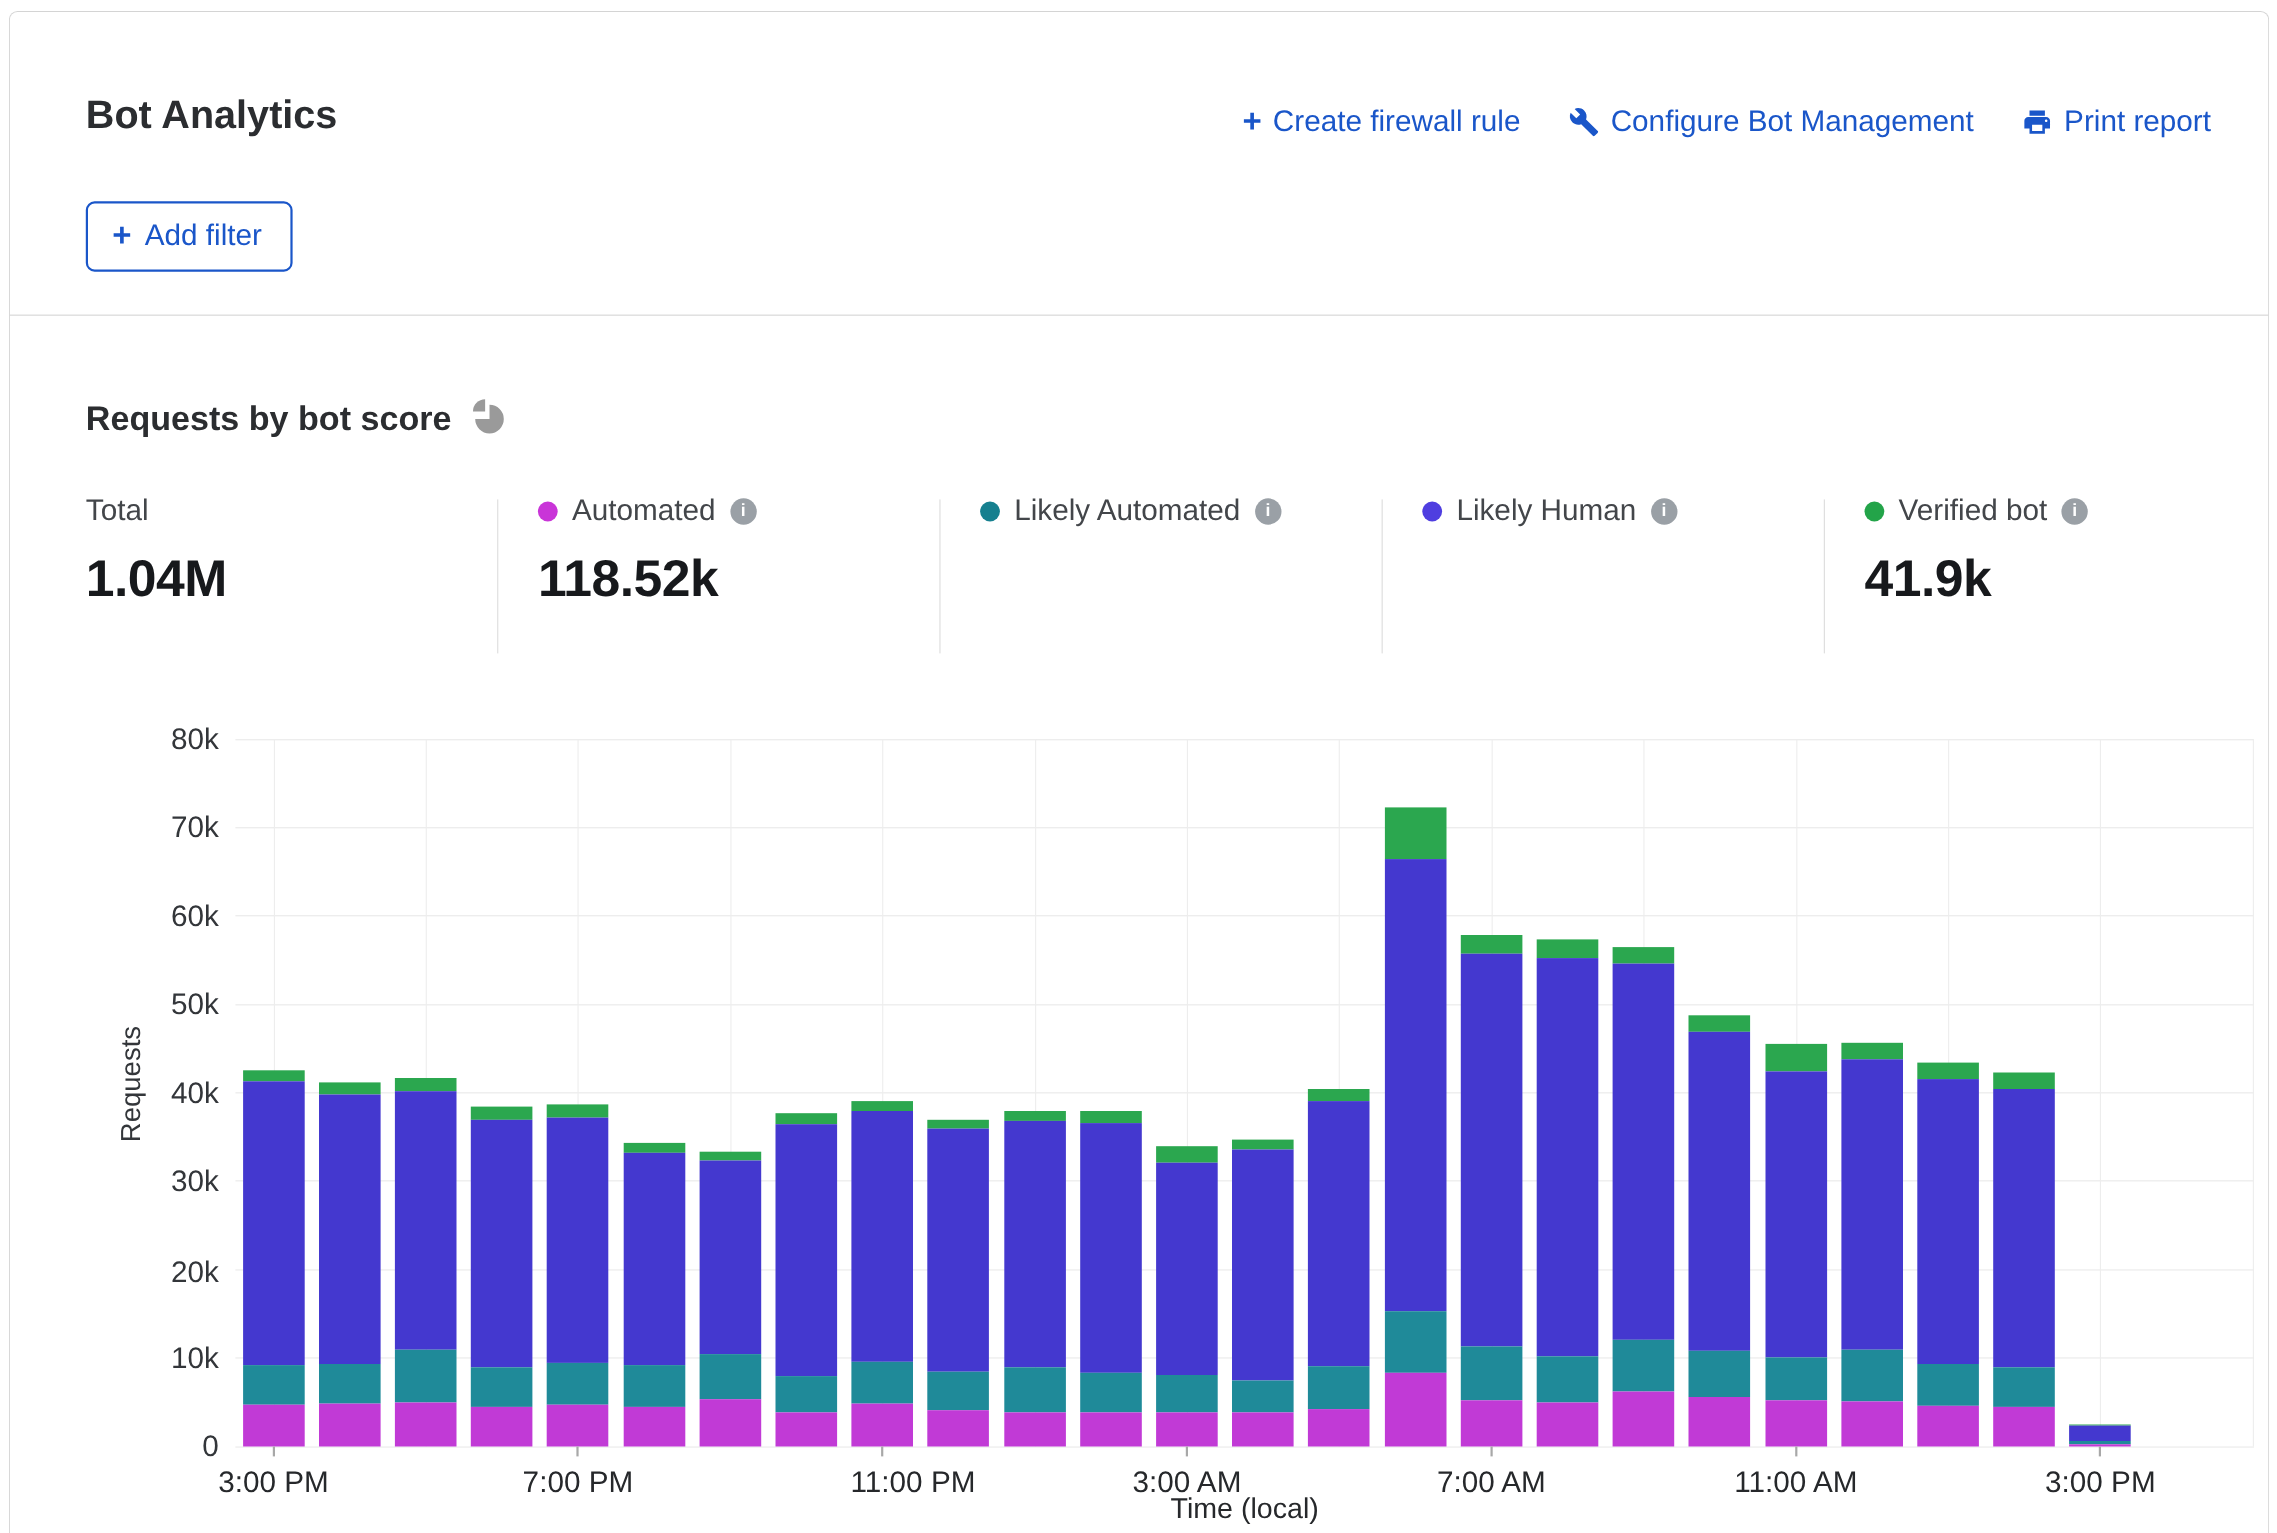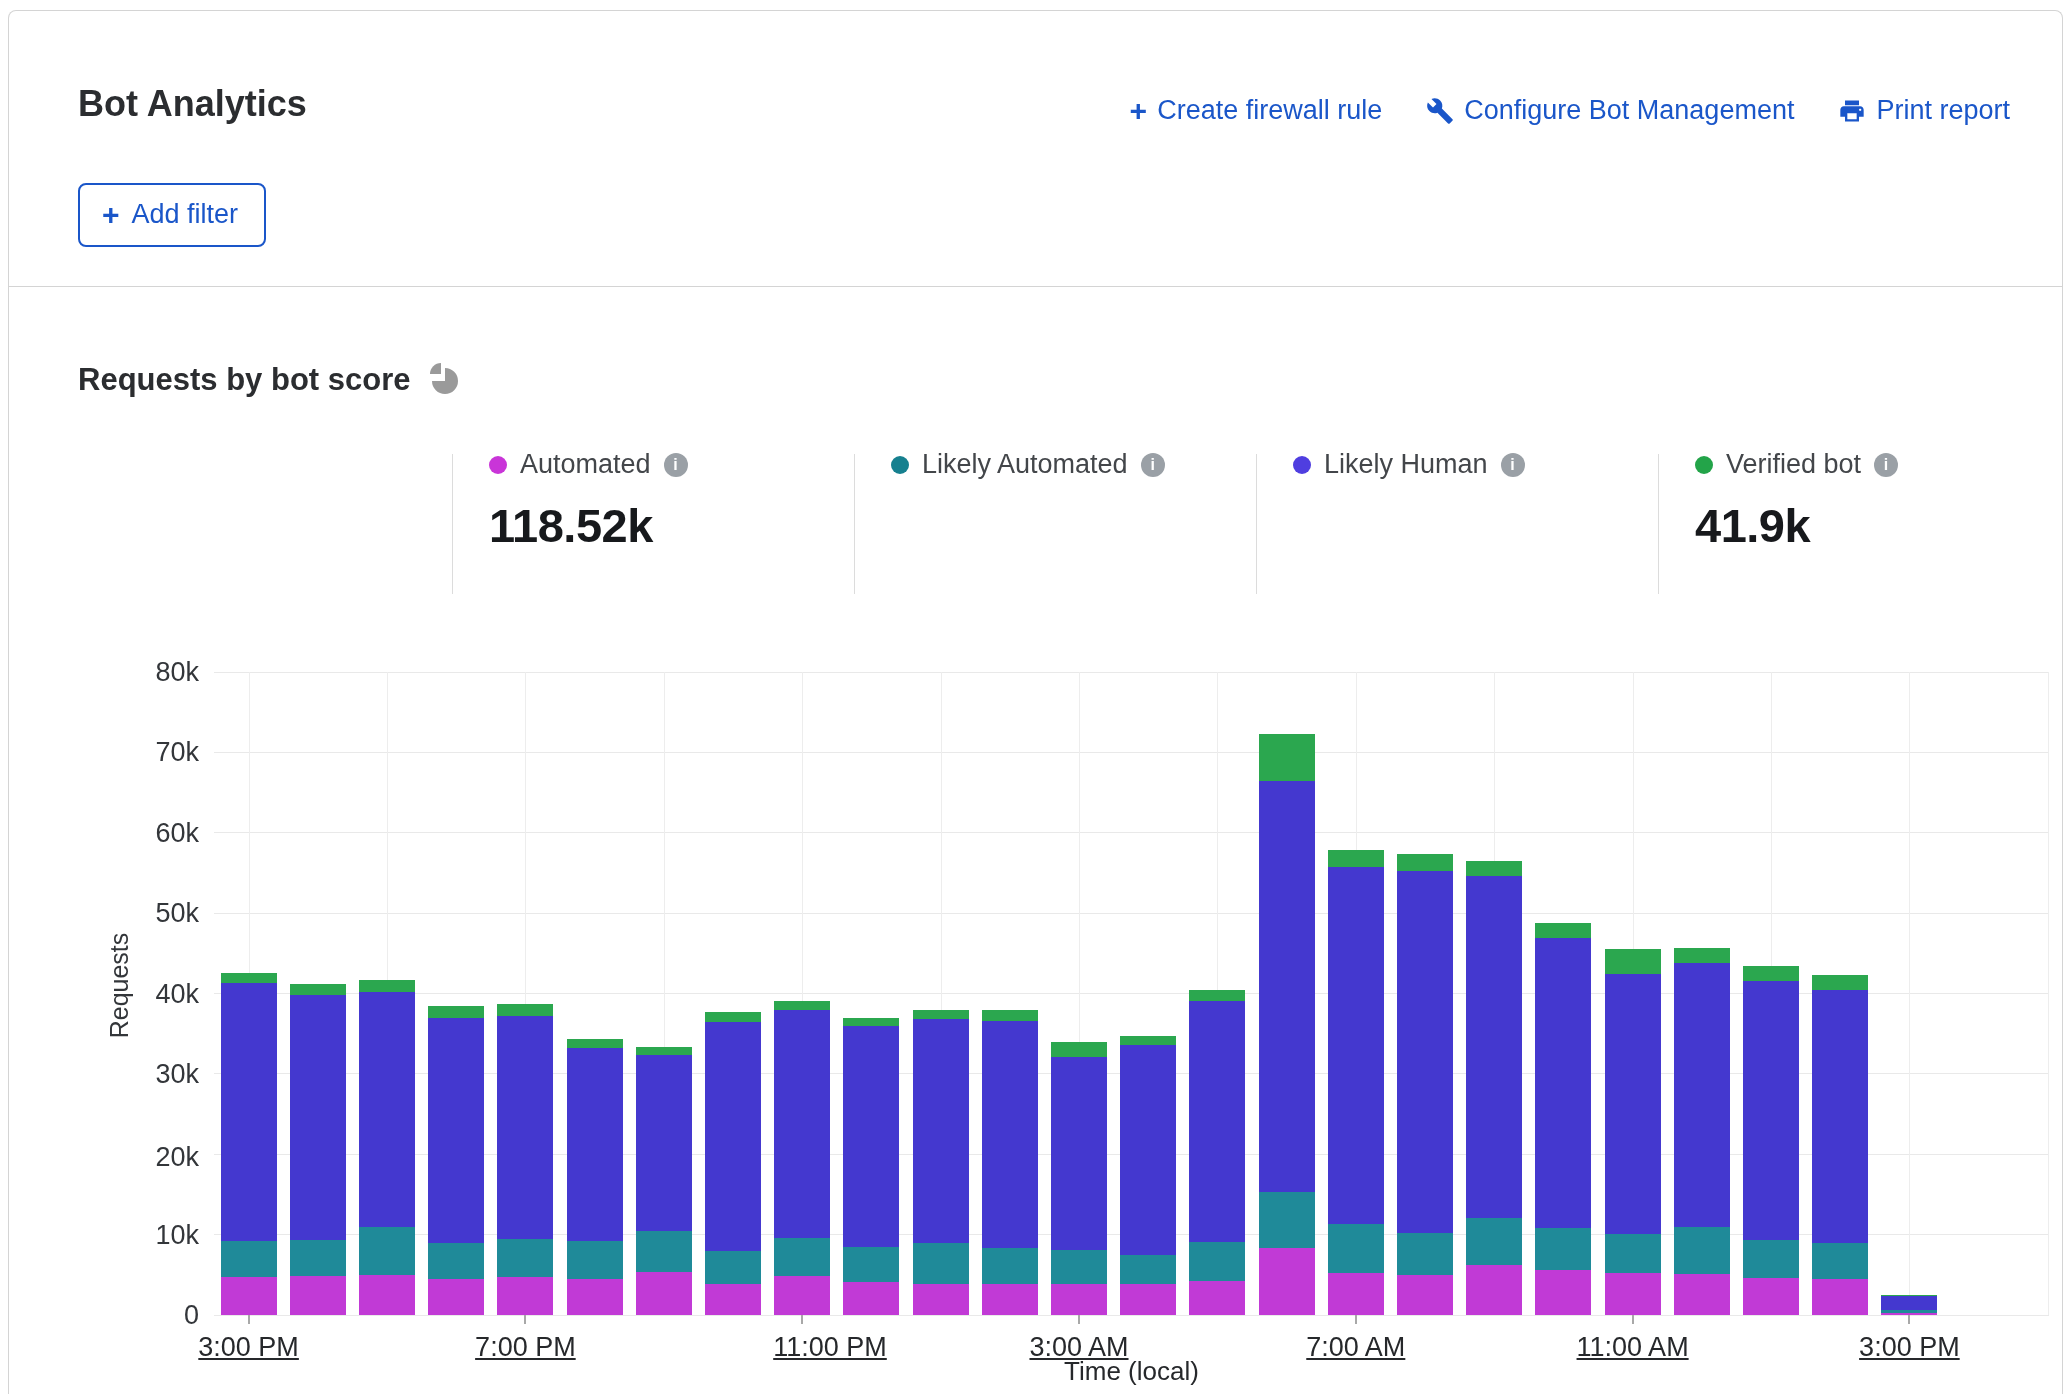--- a/index.html
+++ b/index.html
@@ -36,21 +36,21 @@
   
   .plot{position:absolute;left:205px;top:661px;width:1835px;height:643px;}
   .gridline-h{position:absolute;left:0;width:100%;height:1px;background:#e9e9e9;}
   .gridline-v{position:absolute;top:0;width:1px;height:643px;background:#ededed;}
   .ytick-label{position:absolute;right:1850px;width:140px;text-align:right;font-size:27px;color:#33363a;
     transform:translateY(-50%);}
   .bar{position:absolute;bottom:0;display:flex;flex-direction:column-reverse;}
   .seg{width:100%;}
   .xtick-mark{position:absolute;top:643px;width:2px;height:9px;background:#a8a8a8;}
   .xtick-label{position:absolute;top:660px;width:180px;margin-left:-90px;text-align:center;
-    font-size:27px;color:#26282b;text-decoration:underline;}
+    font-size:27px;color:#26282b;}
   .y-axis-title{position:absolute;left:58px;top:960px;transform:rotate(-90deg);transform-origin:center;
     font-size:25px;color:#33363a;}
   .x-axis-title{position:absolute;left:205px;top:1345px;width:1835px;text-align:center;
     font-size:26px;color:#26282b;}
 </style>
 </head>
 <body>
 
 <div class="card">
 
@@ -91,20 +91,26 @@
     <span class="section-title">Requests by bot score</span>
     <span>
       <svg width="36" height="34" viewBox="0 0 36 34">
         <path d="M19 7 A13 13 0 1 1 6 20 L19 20 Z" fill="#9a9a9a"></path>
         <path d="M15 2 A11 11 0 0 0 4 13 L15 13 Z" fill="#9a9a9a"></path>
       </svg>
     </span>
   </div>
 
   <div class="stats">
+    <div class="stat" style="left:69px">
+      <div class="stat-label-row">
+          <span>Total</span>
+        </div>
+      <div class="stat-value">1.04M</div>
+    </div>
 
     <div class="stat-divider" style="left:443px"></div>
     <div class="stat" style="left:480px">
       <div class="stat-label-row">
         <span class="dot" style="background: rgb(201, 53, 216);"></span>
         <span>Automated</span>
         <span class="info-icon">i</span>
       </div>
       <div class="stat-value">118.52k</div>
     </div>

